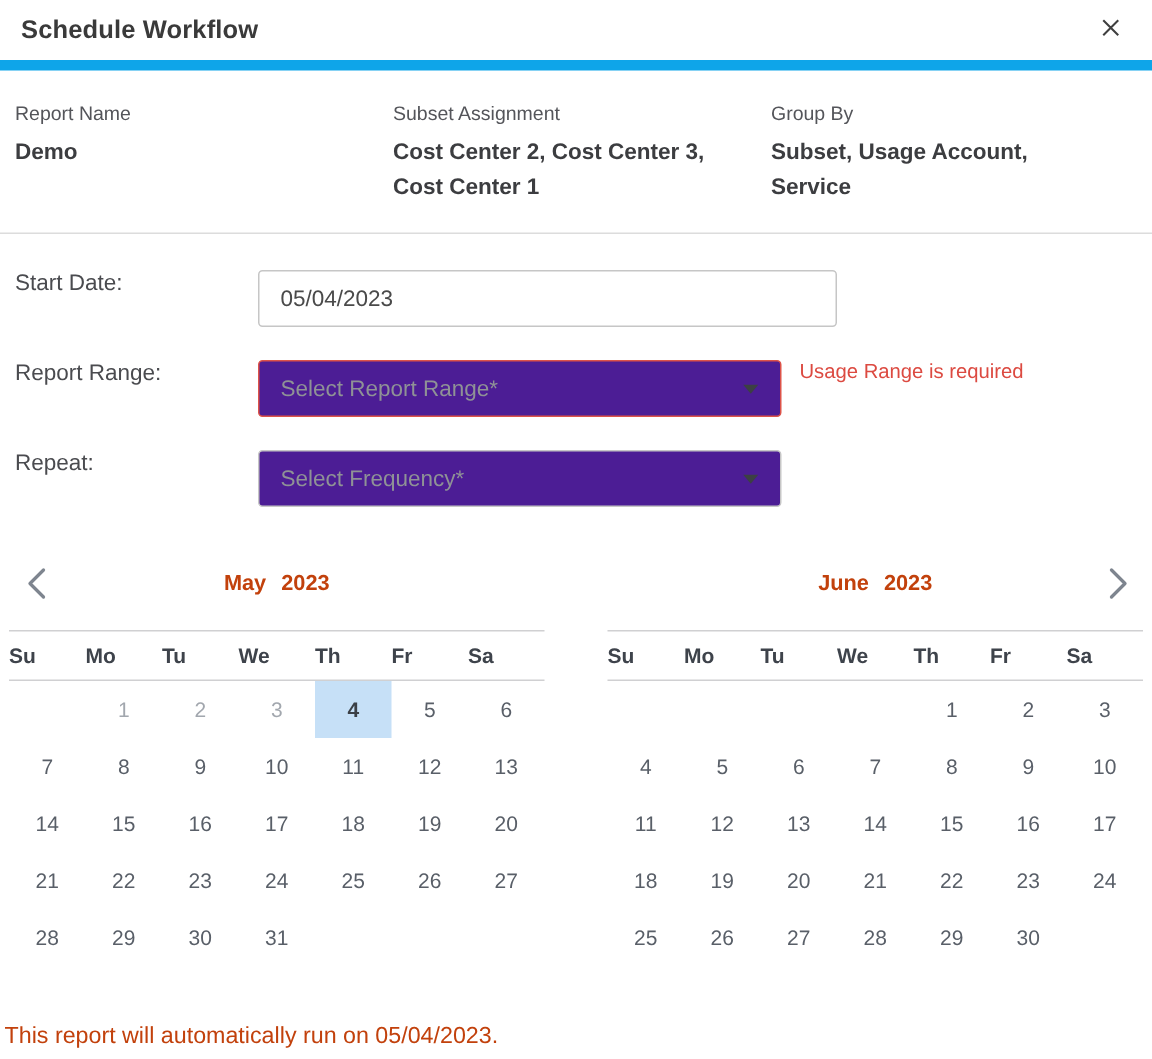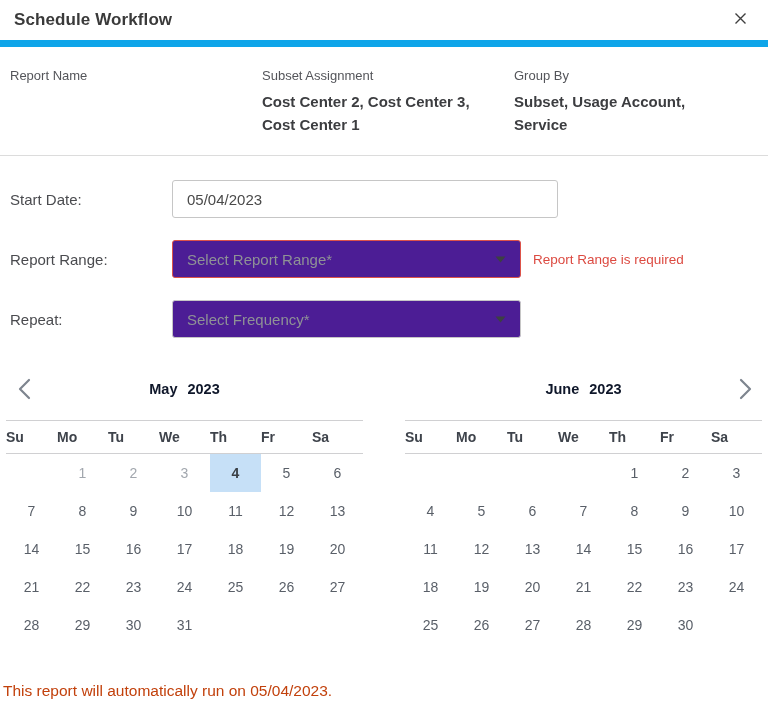--- a/index.html
+++ b/index.html
@@ -15,39 +15,39 @@
 
   
   .info-section { display:flex; padding:21px 10px 19px; border-bottom:1px solid #dcdcdc; }
   .info-col { width:252px; padding-right:22px; }
   .info-col:last-child { width:auto; flex:1; }
   .info-label { font-size:13px; color:#54555a; margin-bottom:7px; }
   .info-value { font-size:15px; font-weight:700; color:#3c3d40; line-height:23px; }
 
   
   .form-section { padding:24px 10px 0; }
-  .form-row { display:flex; align-items:center; margin-bottom:22px; height:38px; }
+  .form-row { display:flex; margin-bottom:22px; height:38px; }
   .form-label { width:162px; font-size:15px; color:#4a4b4f; }
   .text-input { width:386px; height:38px; border:1px solid #c6c6c6; border-radius:3px;
     font-family:"Liberation Sans", sans-serif; font-size:15px; color:#4a4a4a;
     padding:0 14px; outline:none; background:#fff; }
   .select-box { width:349px; height:38px; border:1px solid #c6c6c6; border-radius:3px;
     display:flex; align-items:center; justify-content:space-between;
     padding:0 14px; cursor:pointer; background:#4c1d95; }
   .select-box.error { border:1.5px solid #dd5349; }
   .select-placeholder { font-size:15px; color:#8f9296; }
   .caret { display:flex; }
   .error-text { font-size:13.5px; color:#dc4a41; margin-left:12px; }
 
   
   .calendars { display:flex; justify-content:space-between; padding:0 6px; margin-top:36px; }
   .calendar { width:357px; }
   .cal-header { position:relative; height:30px; display:flex; align-items:center;
     justify-content:center; margin-bottom:16px; }
-  .cal-title { font-size:14.5px; font-weight:700; color:#0f172a; }
+  .cal-title { font-size:14.5px; font-weight:700; color:#c2410c; }
   .cal-title .year { margin-left:10px; }
   .nav-btn { position:absolute; top:2px; background:none; border:none; cursor:pointer; padding:2px; display:flex; }
   .nav-prev { left:10px; }
   .nav-next { right:8px; }
   .weekday-row { display:flex; border-top:1px solid #d0d0d2; border-bottom:1px solid #d0d0d2; }
   .wd { width:51px; height:32px; line-height:32px; 
     font-size:14px; font-weight:700; color:#3e434b; }
   .day-grid { display:flex; flex-wrap:wrap; }
   .day { width:51px; height:38px; line-height:38px; text-align:center;
     font-size:14px; color:#595f68; cursor:pointer; }
@@ -68,20 +68,21 @@
       <svg width="15" height="15" viewBox="0 0 15 15">
           <path d="M2.5 2.5 L12.5 12.5 M12.5 2.5 L2.5 12.5" stroke="#3f3f3f" stroke-width="1.4" fill="none"></path>
         </svg>
     </span>
   </button>
 </div>
 
 <div class="info-section">
   <div class="info-col">
     <div class="info-label">Report Name</div>
+    <div class="info-value">Demo</div>
   </div>
   <div class="info-col">
     <div class="info-label">Subset Assignment</div>
     <div class="info-value">Cost Center 2, Cost Center 3, Cost Center 1</div>
   </div>
   <div class="info-col">
     <div class="info-label">Group By</div>
     <div class="info-value">Subset, Usage Account, Service</div>
   </div>
 </div>
@@ -96,21 +97,21 @@
   <div class="form-row">
     <div class="form-label">Report Range:</div>
     <div class="select-box error">
       <span class="select-placeholder">Select Report Range*</span>
       <span class="caret">
         <svg width="11" height="7" viewBox="0 0 11 7">
             <polygon points="0.5,0.5 10.5,0.5 5.5,6.5" fill="#3c4043"></polygon>
           </svg>
       </span>
     </div>
-    <span class="error-text">Report Range is required</span>
+    <span class="error-text">Usage Range is required</span>
   </div>
 
   <div class="form-row">
     <div class="form-label">Repeat:</div>
     <div class="select-box">
       <span class="select-placeholder">Select Frequency*</span>
       <span class="caret">
         <svg width="11" height="7" viewBox="0 0 11 7">
             <polygon points="0.5,0.5 10.5,0.5 5.5,6.5" fill="#3c4043"></polygon>
           </svg>

